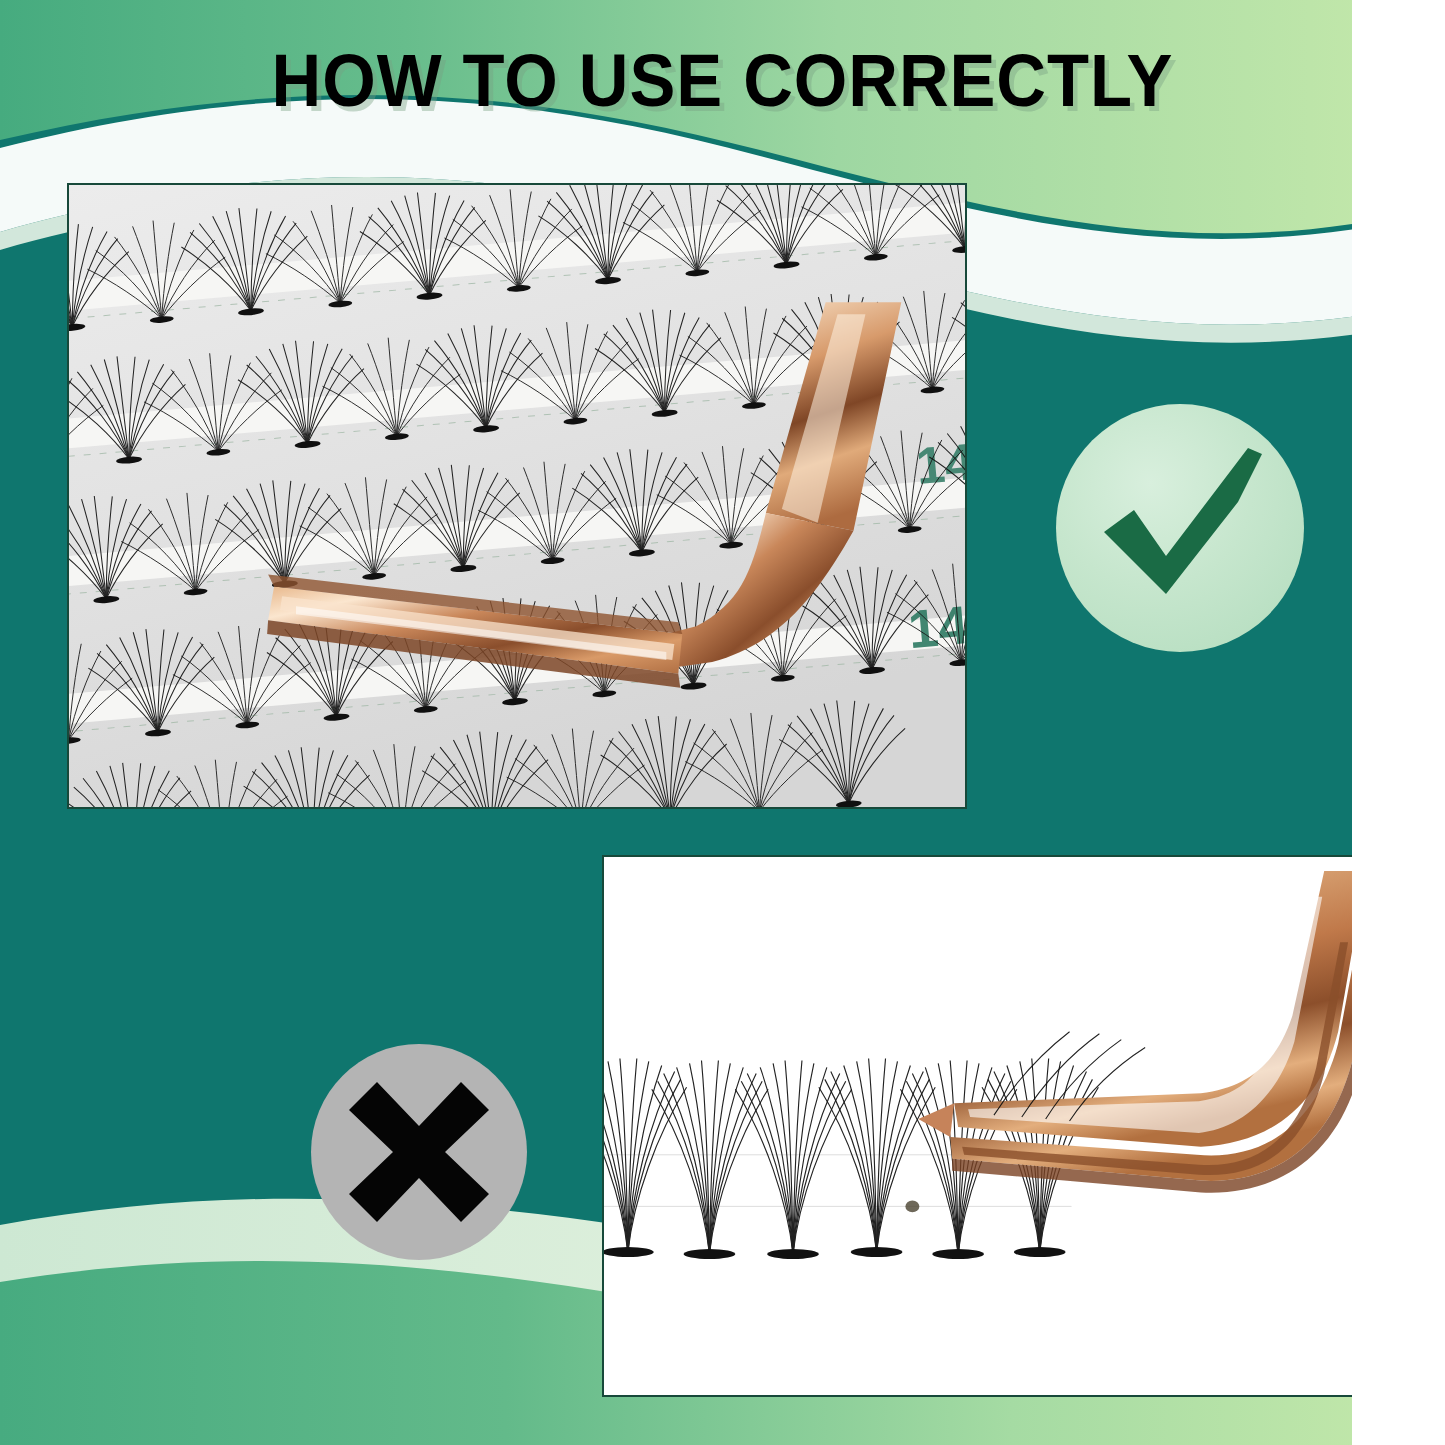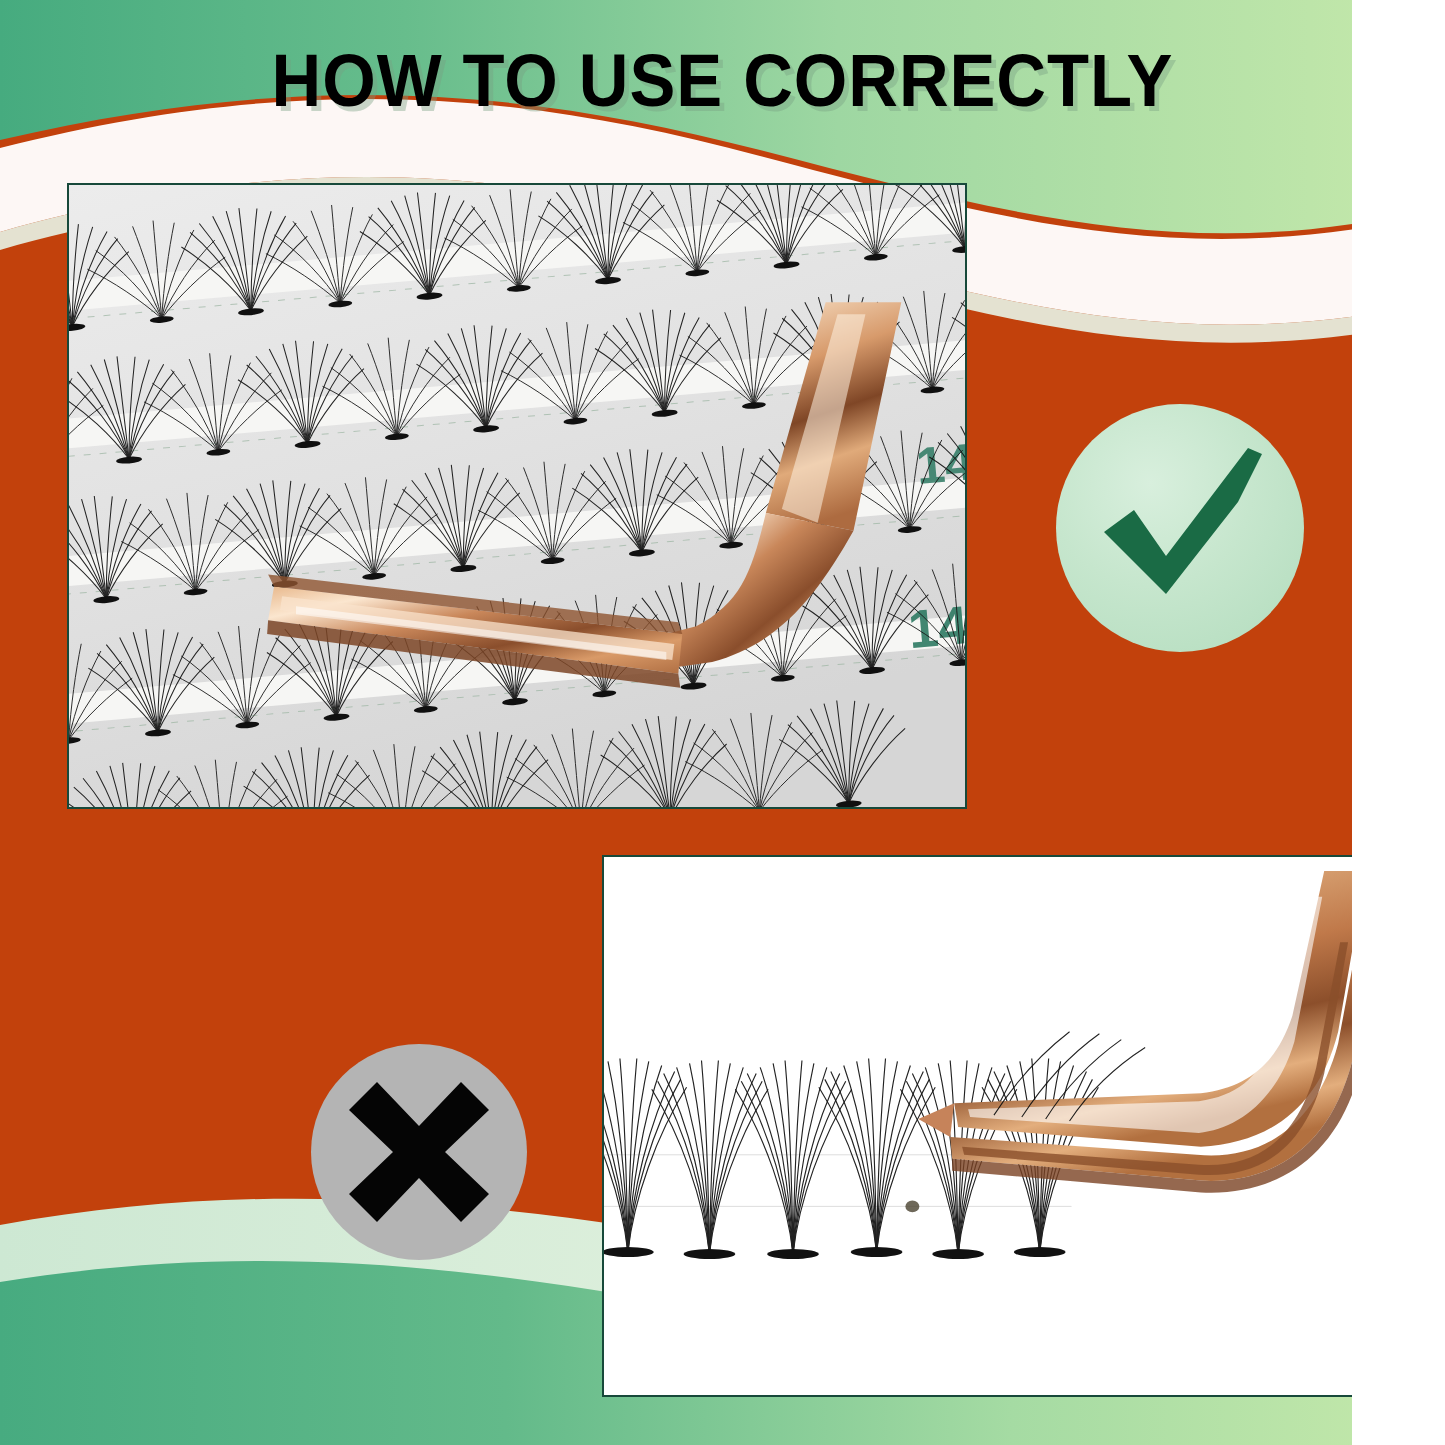--- a/index.html
+++ b/index.html
@@ -10,21 +10,21 @@
   body {
     width: 1445px;
     height: 1445px;
     overflow: hidden;
     font-family: "Liberation Sans", sans-serif;
   }
   #canvas {
     position: relative;
     width: 1352px;
     height: 1445px;
-    background: #c2410c;
+    background: #0f766e;
     overflow: hidden;
   }
 
   
   .bg-layer {
     position: absolute;
     inset: 0;
     width: 1445px;
     height: 1445px;
     pointer-events: none;

